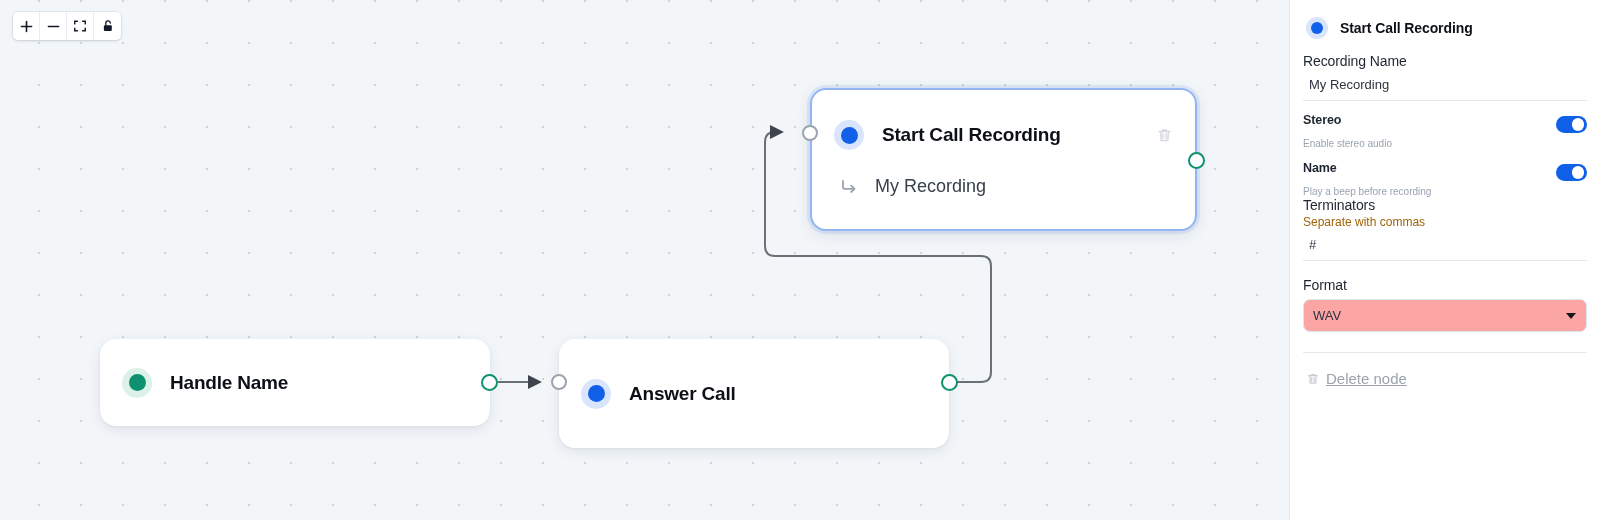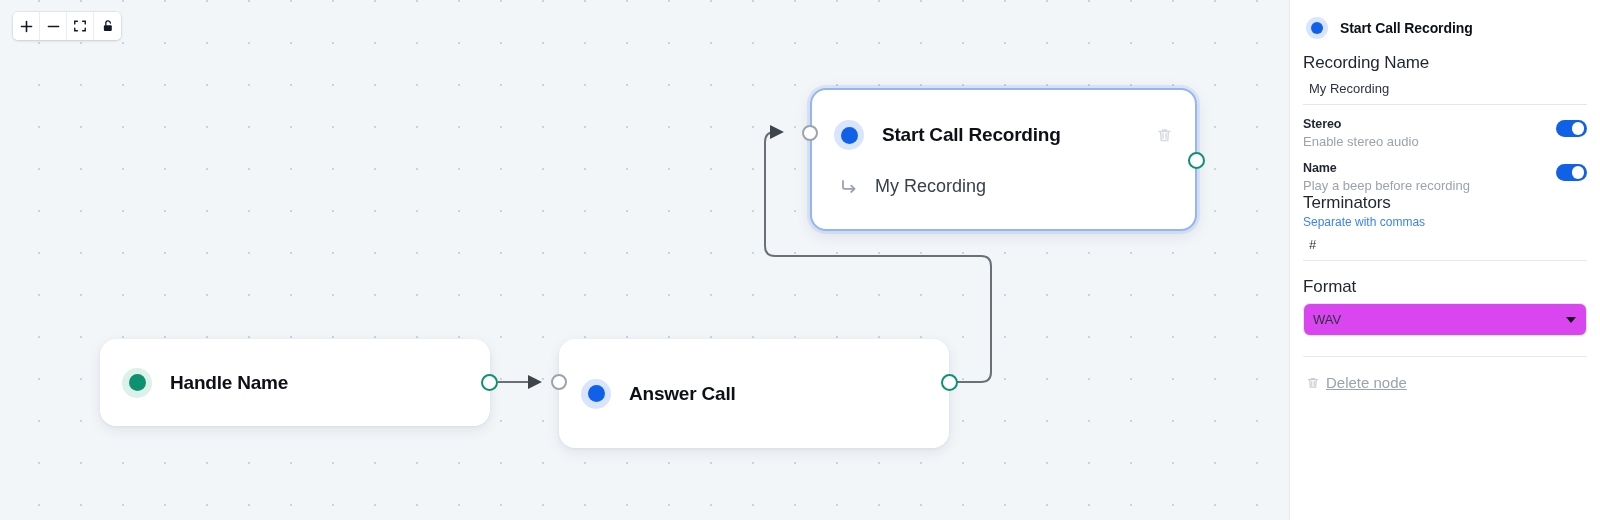--- a/index.html
+++ b/index.html
@@ -111,54 +111,54 @@
     padding: 17px 16px 0 16px;
   }
   .panel-head .dot-wrap { width: 22px; height: 22px; }
   .panel-head .dot { width: 12px; height: 12px; }
   .panel-title {
     font-size: 14px; font-weight: 700; color: #0d1117; margin-left: 12px; letter-spacing: -.1px;
   }
   .panel-body { padding: 14px 13px 0 13px; }
 
   .field { margin-bottom: 2px; }
-  .f-label { font-size: 17px; color: #1f2630; font-weight: 400; letter-spacing: -.1px; }
-  .f-hint  { font-size: 12px; color: #3b82f6; margin-top: 2px; }
+  .f-label { font-size: 14px; color: #1f2630; font-weight: 400; letter-spacing: -.1px; }
+  .f-hint  { font-size: 12px; color: #a16207; margin-top: 2px; }
   .f-input {
     width: 100%;
     border: none; border-bottom: 1px solid #e4e8ed;
     font-family: "Liberation Sans", sans-serif;
     font-size: 13px; color: #2c3440;
     padding: 5px 0 8px 6px;
     background: transparent; outline: none;
     margin-top: 3px;
   }
   .f-input::placeholder { color: #b7bec7; }
 
   .row-toggle {
     display: flex; align-items: flex-start; justify-content: space-between;
     margin-top: 12px;
   }
   .row-toggle .tl { padding-right: 8px; }
   .tl-label { font-size: 12.5px; color: #1f2630; font-weight: 700; letter-spacing: -.1px; }
-  .tl-hint  { font-size: 13px; color: #9aa3ae; margin-top: 3px; }
+  .tl-hint  { font-size: 10px; color: #9aa3ae; margin-top: 11px; }
   .switch {
     width: 31px; height: 17px; border-radius: 9px;
     background: #1160e8; position: relative; flex: none; cursor: pointer; margin-top: 3px;
   }
   .switch .knob {
     position: absolute; top: 2.2px; left: 15.5px;
     width: 12.6px; height: 12.6px; border-radius: 50%; background: #fff;
   }
 
   .sel-wrap { position: relative; margin-top: 6px; }
   .f-select {
     width: 100%; height: 33px;
     border: 1px solid #e1e6eb; border-radius: 7px;
-    background: #d946ef; font-family: "Liberation Sans", sans-serif;
+    background: #fca5a5; font-family: "Liberation Sans", sans-serif;
     font-size: 13px; color: #2c3440; padding: 0 28px 0 9px;
     outline: none; appearance: none; cursor: pointer;
   }
   .caret {
     position: absolute; right: 11px; top: 50%; transform: translateY(-50%);
     width: 0; height: 0; pointer-events: none;
     border-left: 5px solid transparent; border-right: 5px solid transparent;
     border-top: 6px solid #15181c;
   }
 

